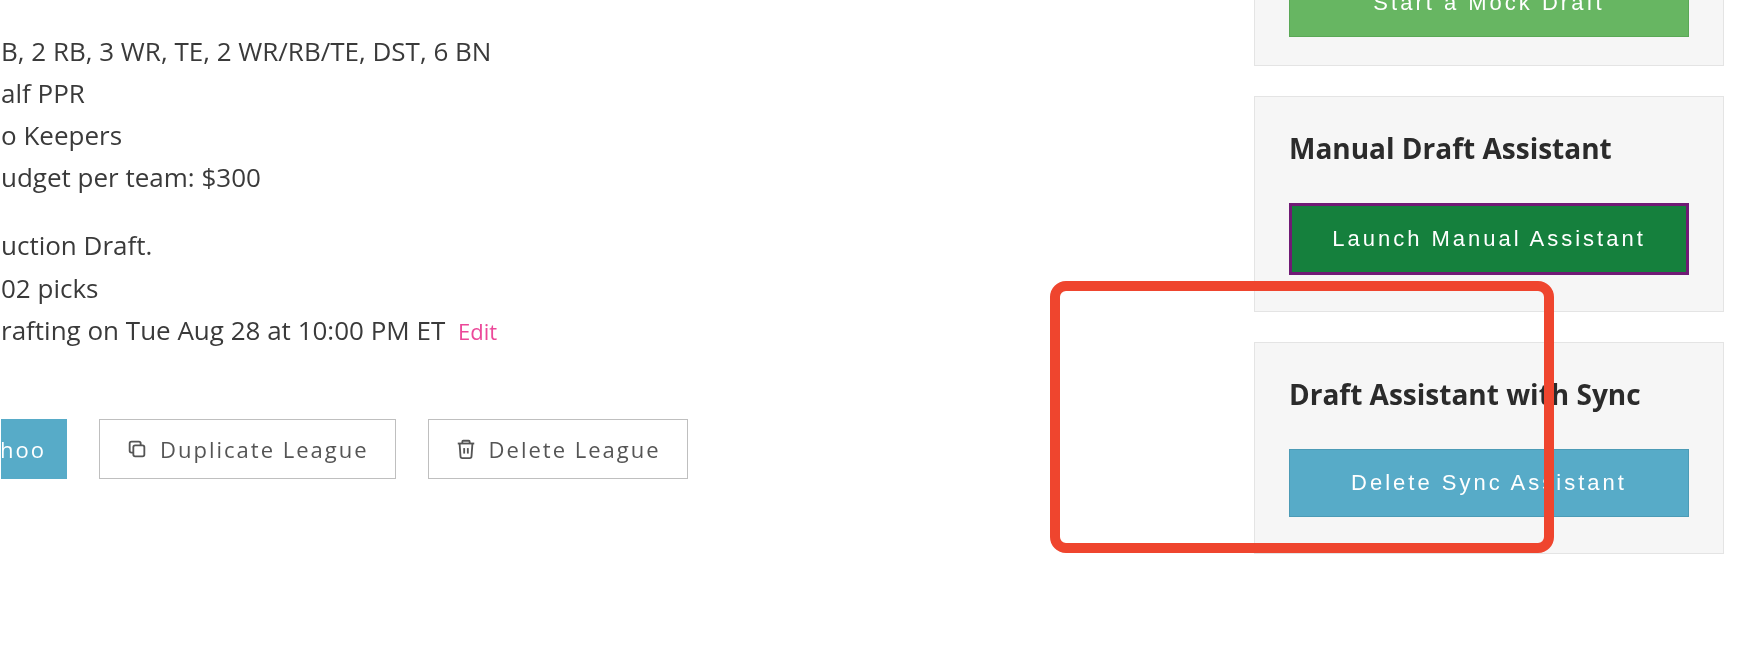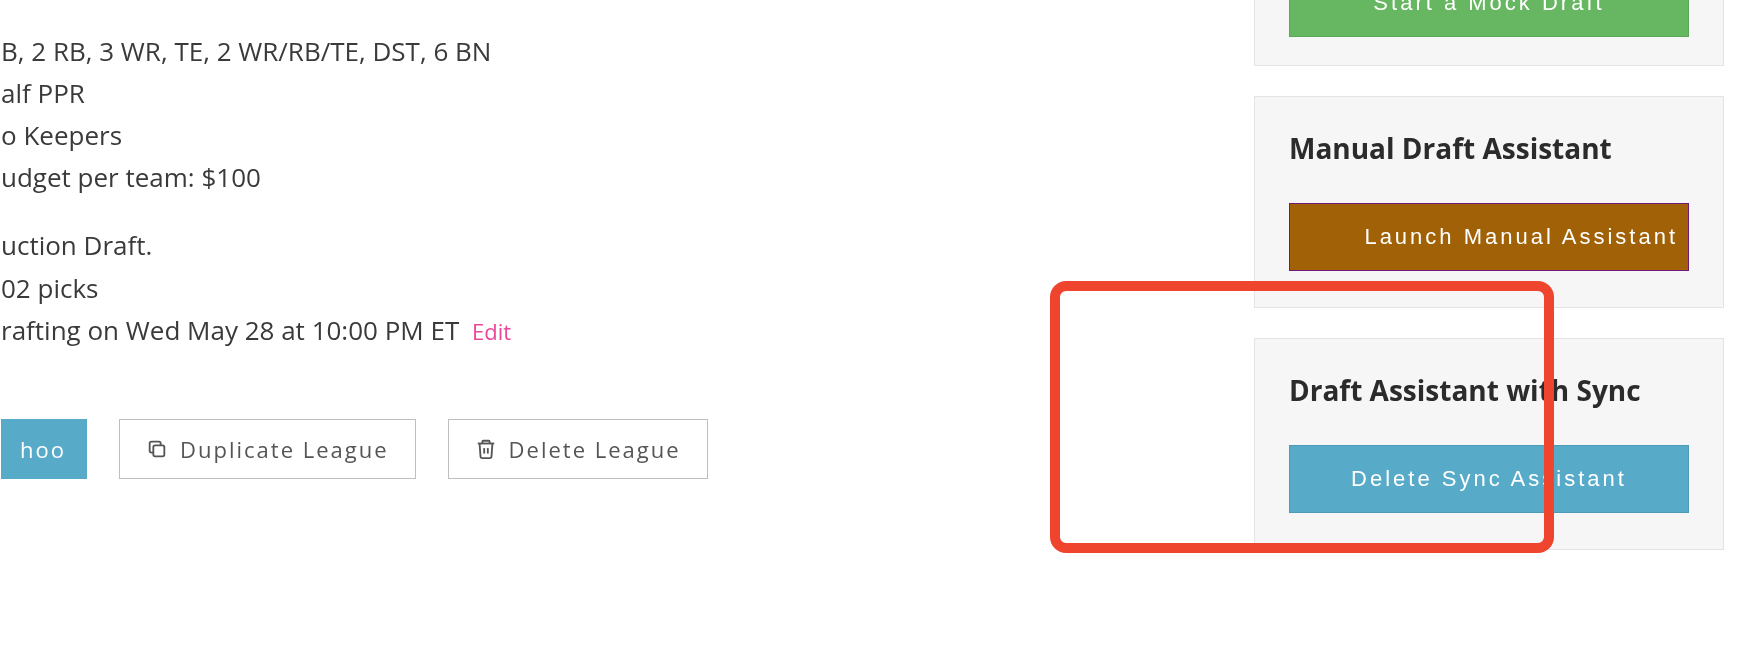--- a/index.html
+++ b/index.html
@@ -49,21 +49,21 @@
       letter-spacing: 2px;
       cursor: pointer;
       user-select: none;
     }
     .btn-teal {
       background: #57abc8;
       color: #ffffff;
       border: 1px solid #57abc8;
       padding-left: 0;
       padding-right: 20px;
-      width: 86px;
+      width: 66px;
       overflow: hidden;
       justify-content: flex-end;
     }
     .btn-outline {
       background: #ffffff;
       color: #555;
       border: 1px solid #bfbfbf;
     }
     .btn-outline .icon { color: #555; }
     .icon { display: inline-flex; }
@@ -92,45 +92,45 @@
       width: 100%;
       text-align: center;
       padding: 20px 10px;
       font-size: 22px;
       letter-spacing: 3px;
       color: #ffffff;
       cursor: pointer;
       border: none;
     }
     .btn-green { background: #67b662; border: 1px solid #5aa856; }
-    .btn-blue  { background: #a16207; border: 1px solid #701a75; text-align: right; }
+    .btn-blue  { background: #15803d; border: 3px solid #701a75; }
     .btn-teal2 { background: #57abc8; border: 1px solid #4c9bb6; }
     .panel-mock { padding-top: 0; padding-bottom: 28px; }
     .panel-mock .panel-btn { margin-top: 8px; }
     .highlight-frame {
       position: absolute;
       border: 10px solid #ef452e;
       border-radius: 16px;
       pointer-events: none;
     }
   </style>
 </head>
 <body>
 
 <div class="left-col">
   <div class="settings-list">
     <div class="line">B, 2 RB, 3 WR, TE, 2 WR/RB/TE, DST, 6 BN</div>
     <div class="line">alf PPR</div>
     <div class="line">o Keepers</div>
-    <div class="line">udget per team: $100</div>
+    <div class="line">udget per team: $300</div>
     <div class="gap"></div>
     <div class="line">uction Draft.</div>
     <div class="line">02 picks</div>
     <div class="line">
-      <span>rafting on Wed May 28 at 10:00 PM ET</span>
+      <span>rafting on Tue Aug 28 at 10:00 PM ET</span>
       <a class="edit-link">Edit</a>
     </div>
   </div>
 
   <div class="button-row">
     <div class="btn btn-teal">
       <span>hoo</span>
     </div>
     <div class="btn btn-outline">
       <span class="icon">

